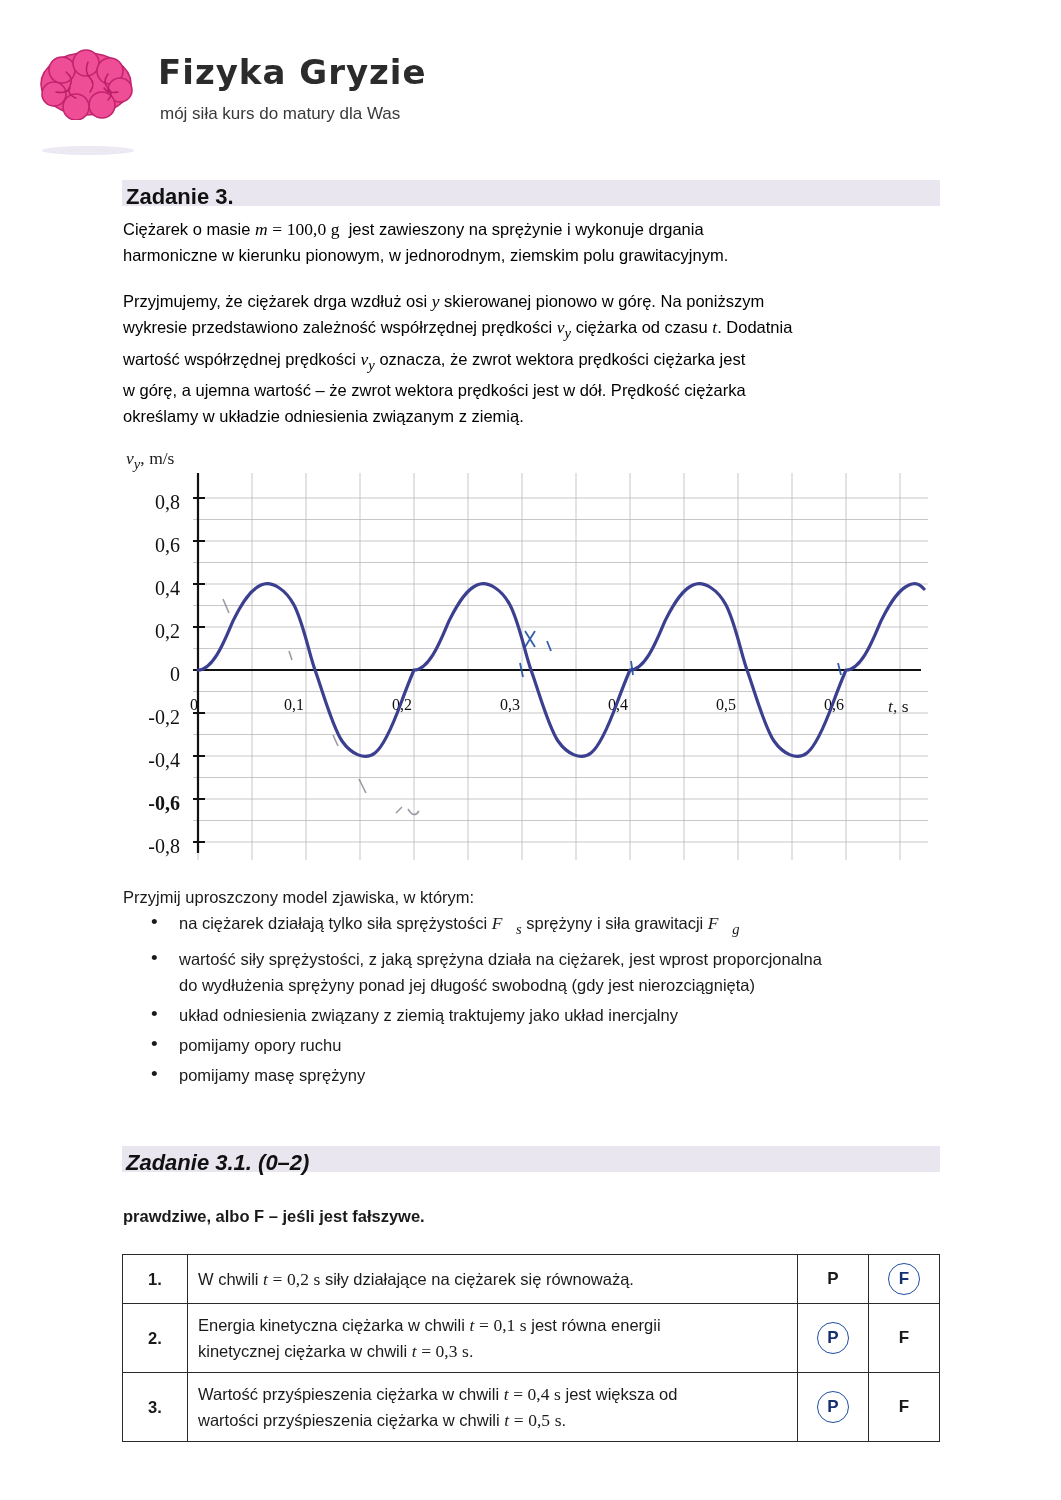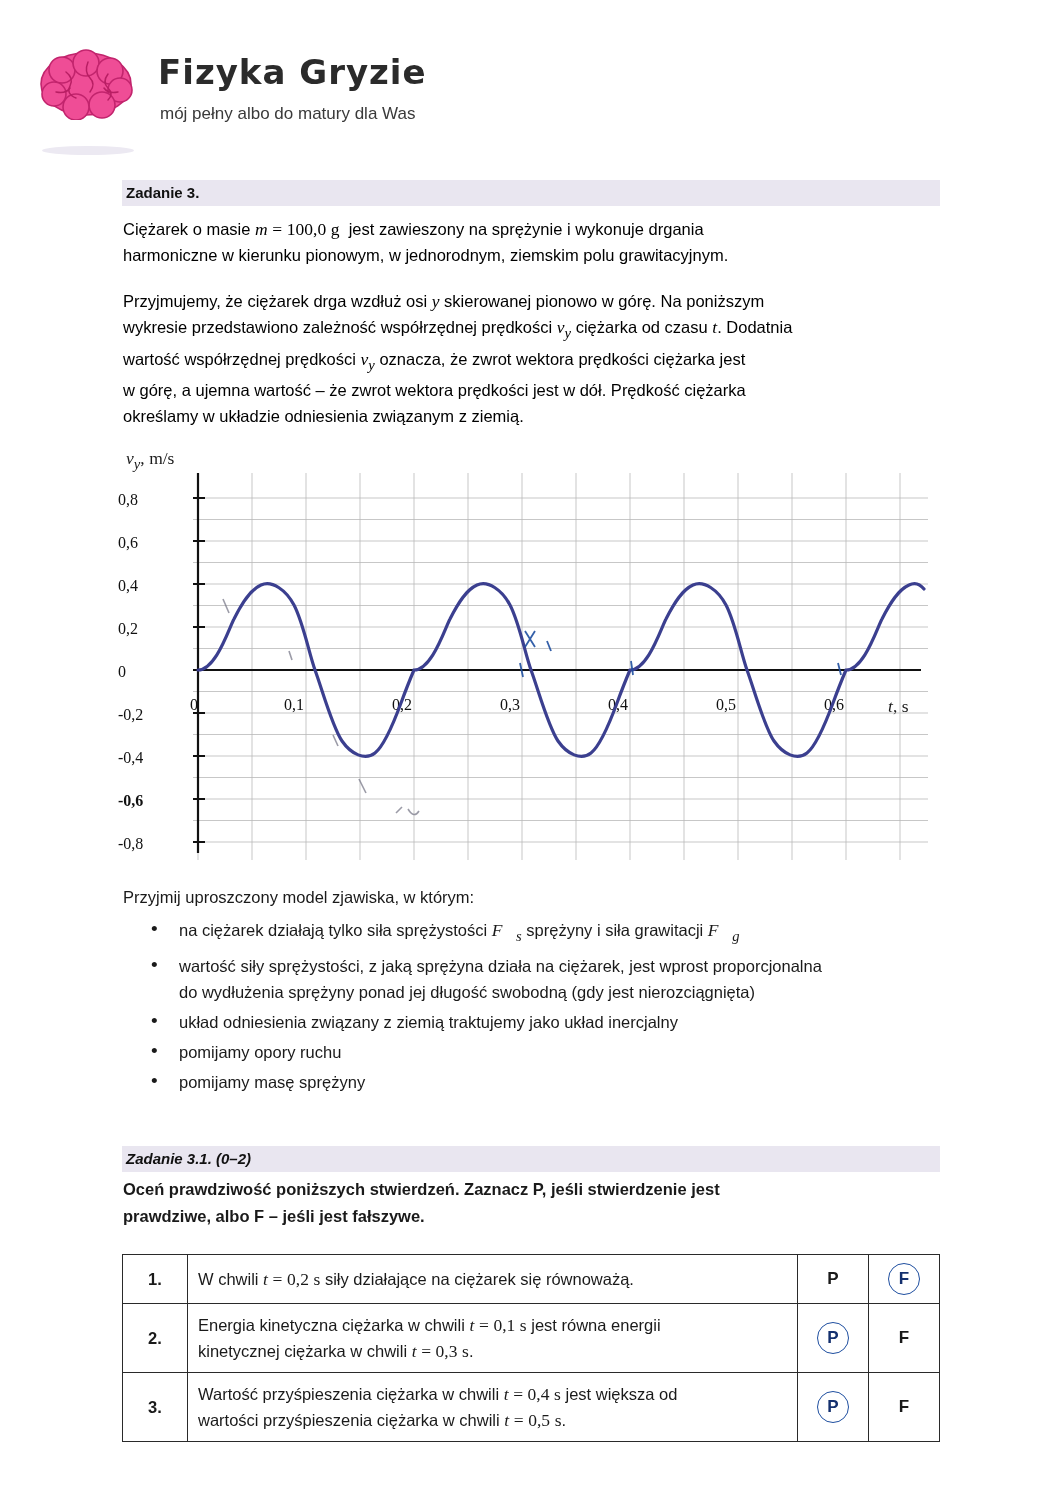--- a/index.html
+++ b/index.html
@@ -61,21 +61,21 @@
   .sectionbar {
     position: absolute;
     left: 122px;
     width: 818px;
     height: 26px;
     background: #e9e6f0;
   }
   .sectionbar span {
     position: absolute;
     left: 4px; top: 4px;
-    font-size: 15px;
+    font-size: 22px;
     font-weight: bold;
     color: #111;
   }
 
   
   .para {
     position: absolute;
     left: 123px;
     width: 820px;
     font-size: 16.5px;
@@ -106,42 +106,42 @@
     font-size: 18px;
   }
   .plot {
     position: absolute;
     left: 75px; top: 25px;
     width: 735px; height: 387px;
   }
   .ytick {
     position: absolute;
     width: 62px;
-    text-align: left;
-    font-size: 16px;
+    text-align: right;
+    font-size: 20px;
     font-family: "Liberation Serif", serif;
     color: #111;
   }
   .xtick {
     position: absolute;
     font-size: 16px;
     font-family: "Liberation Serif", serif;
     color: #111;
   }
 
   
   .bullets {
     position: absolute;
     left: 123px;
     top: 884px;
     width: 830px;
     font-size: 16.5px;
     line-height: 26px;
   }
-  .bullets .intro { margin-bottom: 7px; }
+  .bullets .intro { }
   .bullet {
     position: relative;
     padding-left: 56px;
     margin-bottom: 4px;
   }
   .bullet::before {
     content: "\2022";
     position: absolute;
     left: 28px;
     top: -1px;
@@ -215,21 +215,21 @@
       </g>
       <g fill="none" stroke="#b81e63" stroke-width="1.5" stroke-linecap="round">
         <path d="M30 24 q8 6 4 14 q-4 8 6 12"></path>
         <path d="M52 14 q-4 10 2 16 q6 6 0 14"></path>
         <path d="M72 26 q-6 8 0 14 q6 6 0 12"></path>
         <path d="M20 44 q10 2 14 -4"></path>
         <path d="M82 44 q-10 2 -14 -4"></path>
       </g>
     </svg>
     <div class="brand-title">Fizyka Gryzie</div>
-    <div class="brand-sub">mój pełny albo do matury dla Was</div>
+    <div class="brand-sub">mój siła kurs do matury dla Was</div>
     <div class="brand-shadow"></div>
   </div>
 
   <div class="sectionbar" style="top:180px;">
     <span>Zadanie 3.</span>
   </div>
 
   <div class="para" style="top:216px;">
     Ciężarek o masie <span class="it">m</span> <span class="mt">=</span> <span class="mt">100,0</span> <span class="mt">g</span>&nbsp; jest zawieszony na sprężynie i wykonuje drgania<br>
     harmoniczne w kierunku pionowym, w jednorodnym, ziemskim polu grawitacyjnym.
@@ -384,21 +384,21 @@
     <div class="bullet">
       pomijamy masę sprężyny
     </div>
   </div>
 
   <div class="sectionbar" style="top:1146px;font-style:italic;">
     <span>Zadanie 3.1. (0–2)</span>
   </div>
 
   <div class="q31-instr">
-    <span>Oceń prawdziwość poniższych stwierdzeń. Zaznacz P, jeśli stwierdzenie jest</span><br>
+    <br>
     <span>prawdziwe, albo F – jeśli jest fałszywe.</span>
   </div>
 
   <table class="tbl">
     <tbody>
         <tr>
       <td class="num">1.</td>
       <td>
         W chwili <span class="it">t</span> <span class="mt">=</span> <span class="mt">0,2</span> <span class="mt">s</span> siły działające na ciężarek się równoważą.
       </td>

